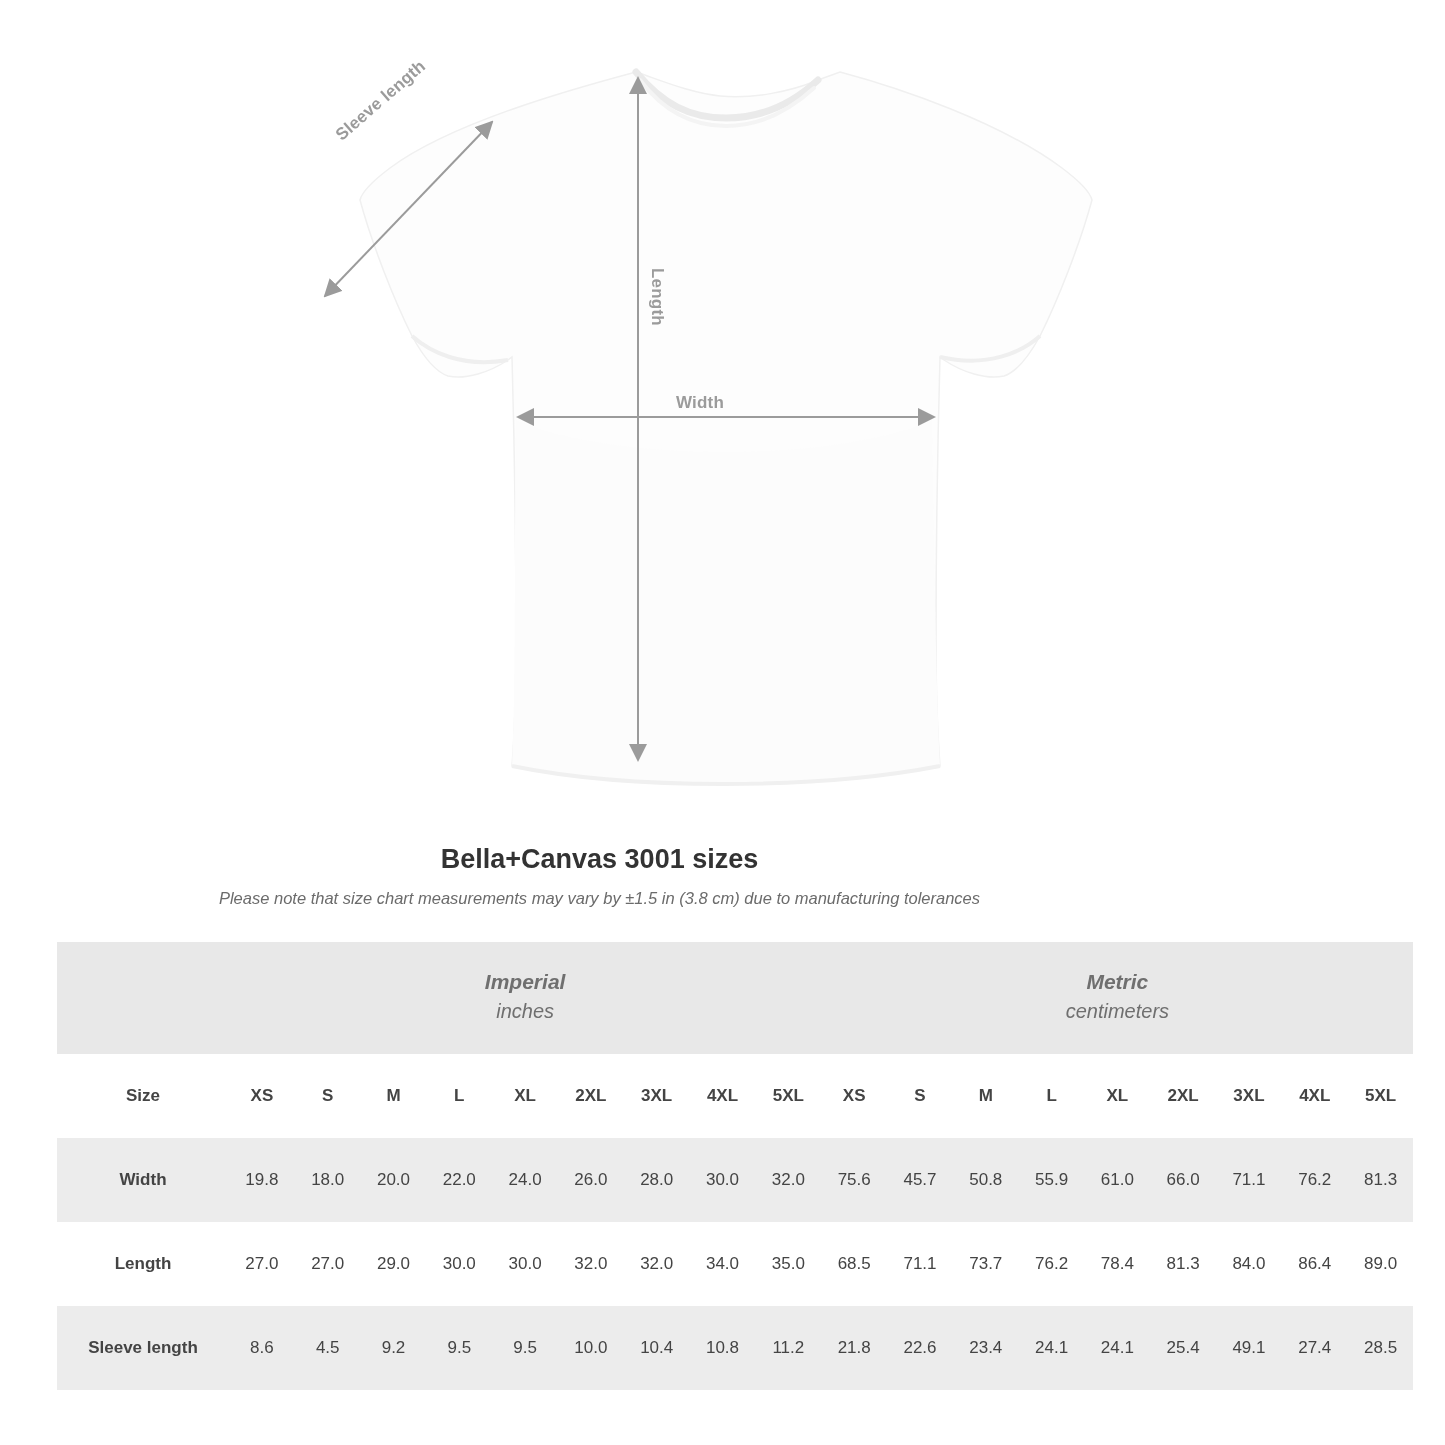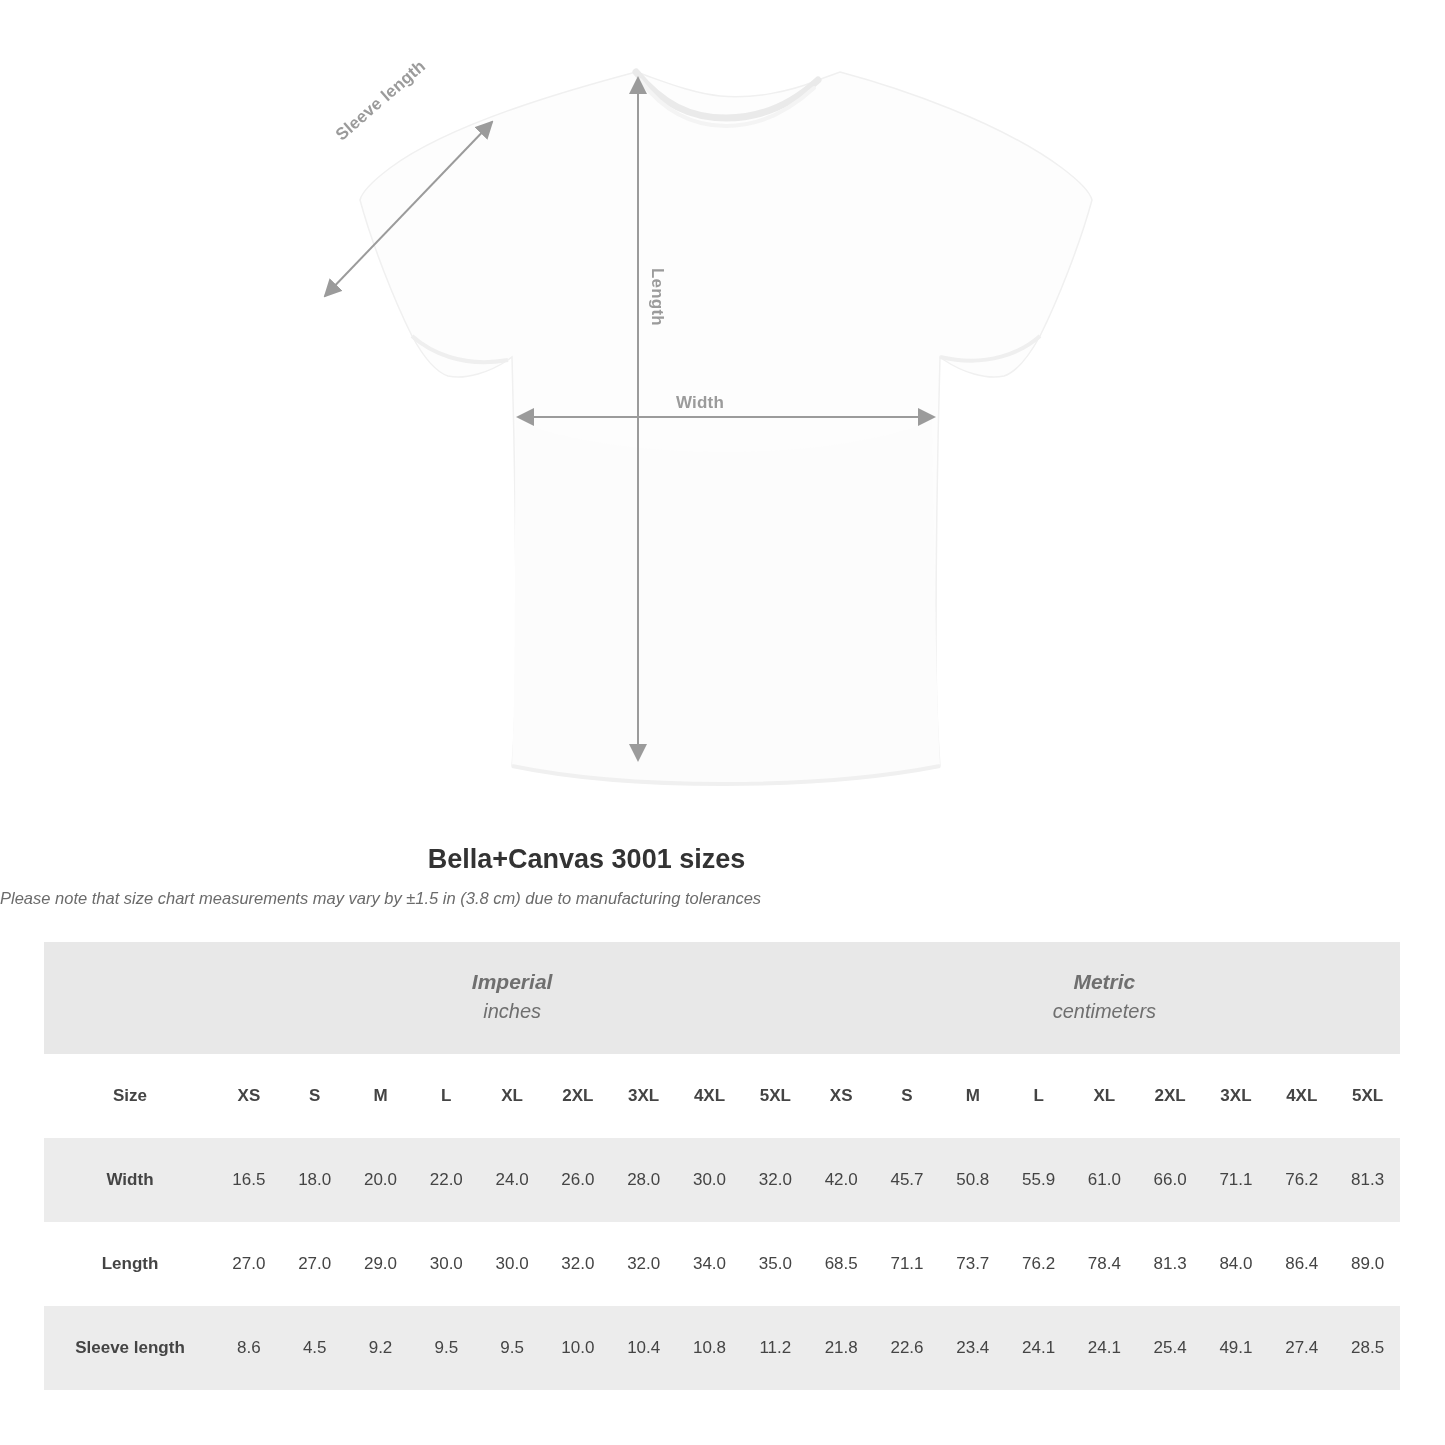--- a/index.html
+++ b/index.html
@@ -51,33 +51,33 @@
     writing-mode: vertical-rl;
   }
   .lbl-width {
     left: 676px;
     top: 393px;
   }
 
   
   .table-wrap {
     position: absolute;
-    left: 0;
+    left: 13px;
     top: 830px;
     width: 1173px;
   }
   .chart-title {
     text-align: center;
     font-size: 27px;
     font-weight: bold;
     color: #333333;
     margin: 14px 0 0 0;
   }
   .chart-note {
-    text-align: left;
+    text-align: center;
     font-size: 16.5px;
     font-style: italic;
     color: #6b6b6b;
     margin: 14px 0 0 0;
   }
 
   table.sizes {
     margin: 34px 0 0 0;
     border-collapse: collapse;
     width: 1356px;
@@ -253,30 +253,30 @@
           <th>XL</th>
           <th>2XL</th>
           <th>3XL</th>
           <th>4XL</th>
           <th>5XL</th>
         </tr>
       </thead>
       <tbody>
         <tr class="data-row band-grey">
           <td class="rowlabel">Width</td>
-          <td class="cell">16.5</td>
+          <td class="cell">19.8</td>
           <td class="cell">18.0</td>
           <td class="cell">20.0</td>
           <td class="cell">22.0</td>
           <td class="cell">24.0</td>
           <td class="cell">26.0</td>
           <td class="cell">28.0</td>
           <td class="cell">30.0</td>
           <td class="cell">32.0</td>
-          <td class="cell">42.0</td>
+          <td class="cell">75.6</td>
           <td class="cell">45.7</td>
           <td class="cell">50.8</td>
           <td class="cell">55.9</td>
           <td class="cell">61.0</td>
           <td class="cell">66.0</td>
           <td class="cell">71.1</td>
           <td class="cell">76.2</td>
           <td class="cell">81.3</td>
         </tr>
         <tr class="data-row band-white">

